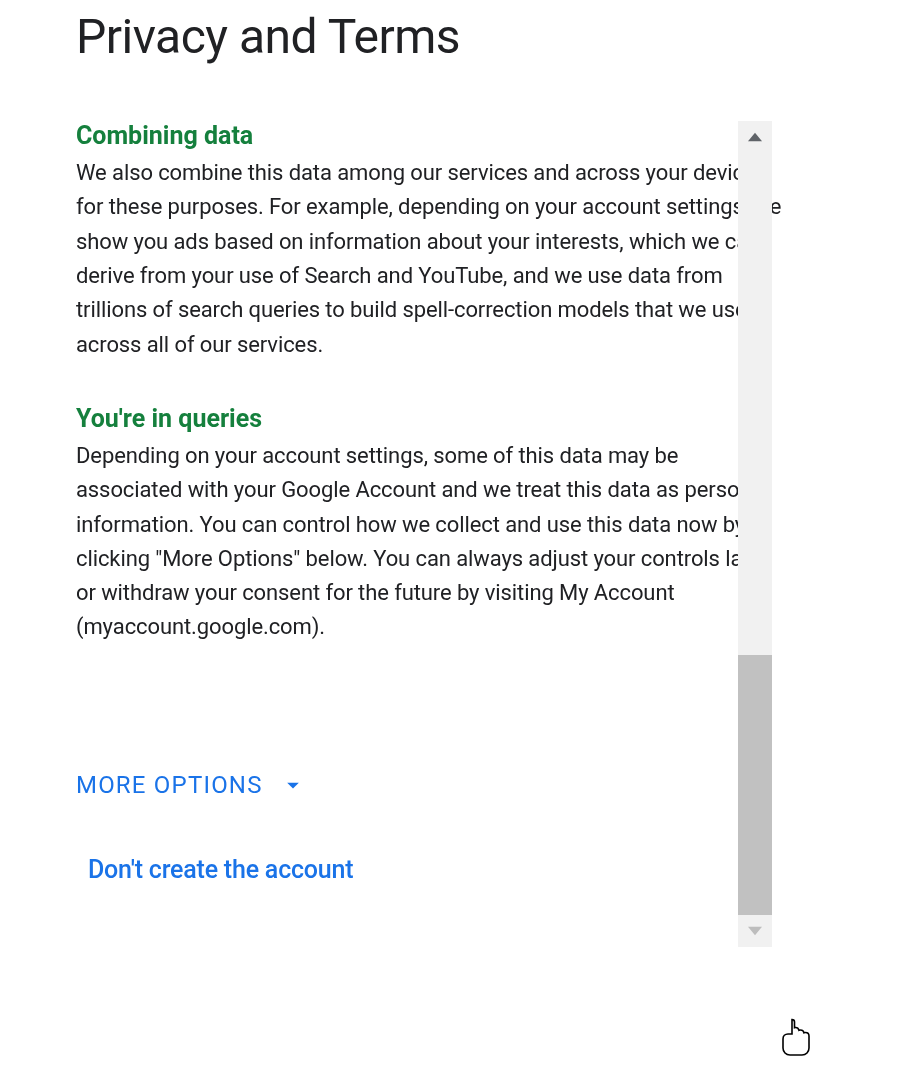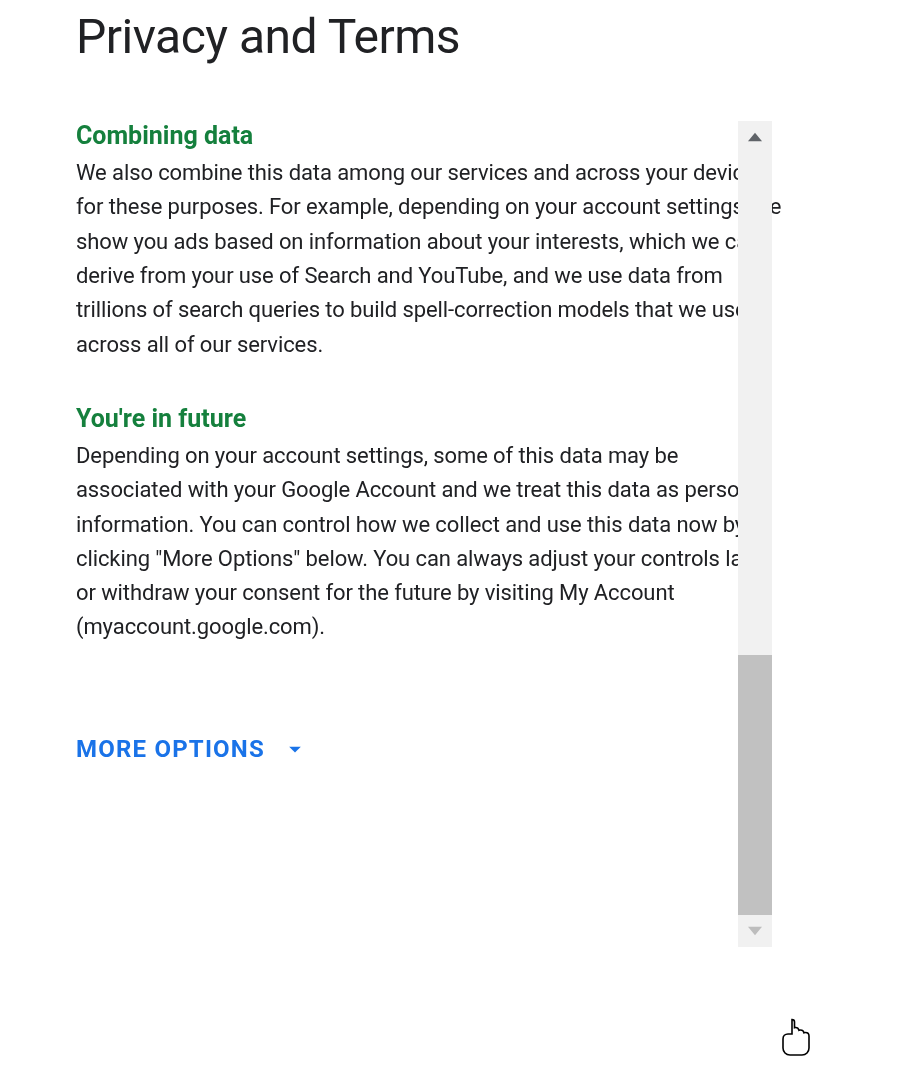--- a/index.html
+++ b/index.html
@@ -47,23 +47,23 @@
       line-height: 1.56;
       margin-bottom: 42px;
       letter-spacing: -0.1px;
     }
     .more-options {
       display: inline-flex;
       align-items: center;
       gap: 16px;
       color: #1a73e8;
       font-size: 24px;
-      font-weight: 700;
+      font-weight: 400;
       letter-spacing: 1.2px;
-      margin-top: 48px;
+      margin-top: 84px;
       cursor: pointer;
       background: none;
       border: none;
       font-family: inherit;
     }
     .more-options .chev {
       display: inline-flex;
       align-items: center;
     }
     .scrollbar {
@@ -145,21 +145,21 @@
 <div class="container">
   <h1 class="page-title">Privacy and Terms</h1>
 
   <div class="scroll-area">
     <div class="content">
       <div>
         <div class="section-heading">Combining data</div>
         <div class="section-text">We also combine this data among our services and across your devices for these purposes. For example, depending on your account settings, we show you ads based on information about your interests, which we can derive from your use of Search and YouTube, and we use data from trillions of search queries to build spell-correction models that we use across all of our services.</div>
       </div>
       <div>
-        <div class="section-heading">You're in future</div>
+        <div class="section-heading">You're in queries</div>
         <div class="section-text">Depending on your account settings, some of this data may be associated with your Google Account and we treat this data as personal information. You can control how we collect and use this data now by clicking "More Options" below. You can always adjust your controls later or withdraw your consent for the future by visiting My Account (myaccount.google.com).</div>
       </div>
 
       <button class="more-options">
         <span>MORE OPTIONS</span>
         <span class="chev">
           <svg width="28" height="28" viewBox="0 0 24 24">
               <path fill="#1a73e8" d="M7 10l5 5 5-5z"></path>
             </svg>
         </span>
@@ -177,20 +177,21 @@
       </div>
       <div class="arrow bottom">
         <svg width="14" height="14" viewBox="0 0 10 10">
             <path d="M0 2 L5 8 L10 2 Z"></path>
           </svg>
       </div>
     </div>
   </div>
 
   <div class="button-row">
+    <button class="link-button">Don't create the account</button>
   </div>
 </div>
 
 <div class="cursor">
   <svg width="34" height="40" viewBox="0 0 34 40">
     <path d="M12 2 L12 16 L8 16 C5 16 3 18 3 21 L3 30 C3 34 6 37 10 37 L22 37 C26 37 29 34 29 30 L29 18 C29 16 27.5 14.5 25.5 14.5 C25 14.5 24.5 14.6 24 14.8 C23.6 13.2 22.2 12 20.5 12 C20 12 19.5 12.1 19 12.3 C18.6 10.7 17.2 9.5 15.5 9.5 C15.2 9.5 14.8 9.6 14.5 9.7 L14.5 4 C14.5 2.6 13.4 1.5 12 1.5 Z" fill="#fff" stroke="#000" stroke-width="1.6"></path>
   </svg>
 </div>
 
 </body></html>

